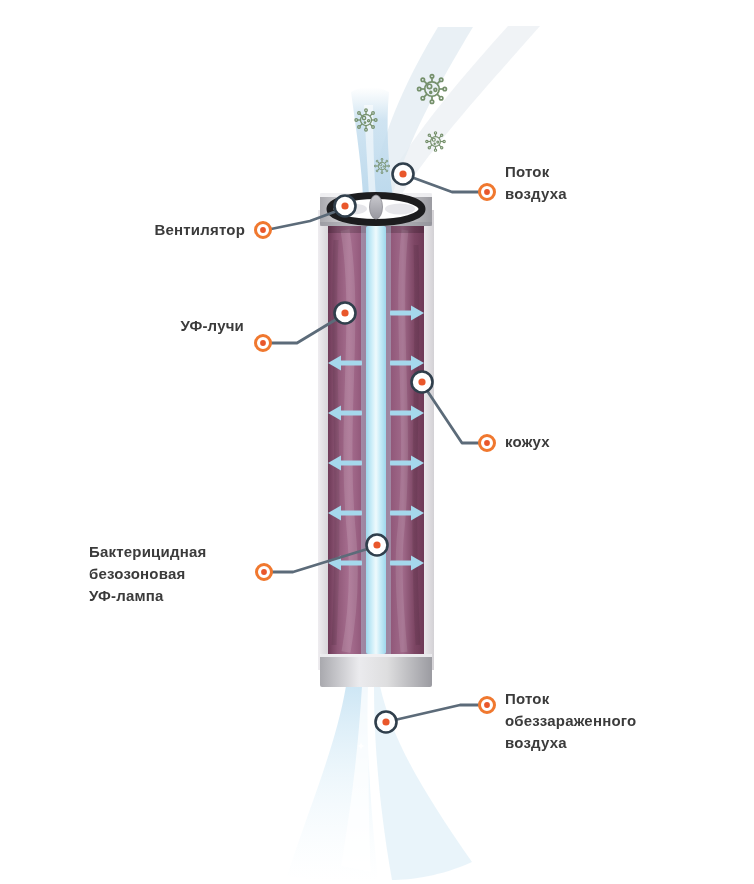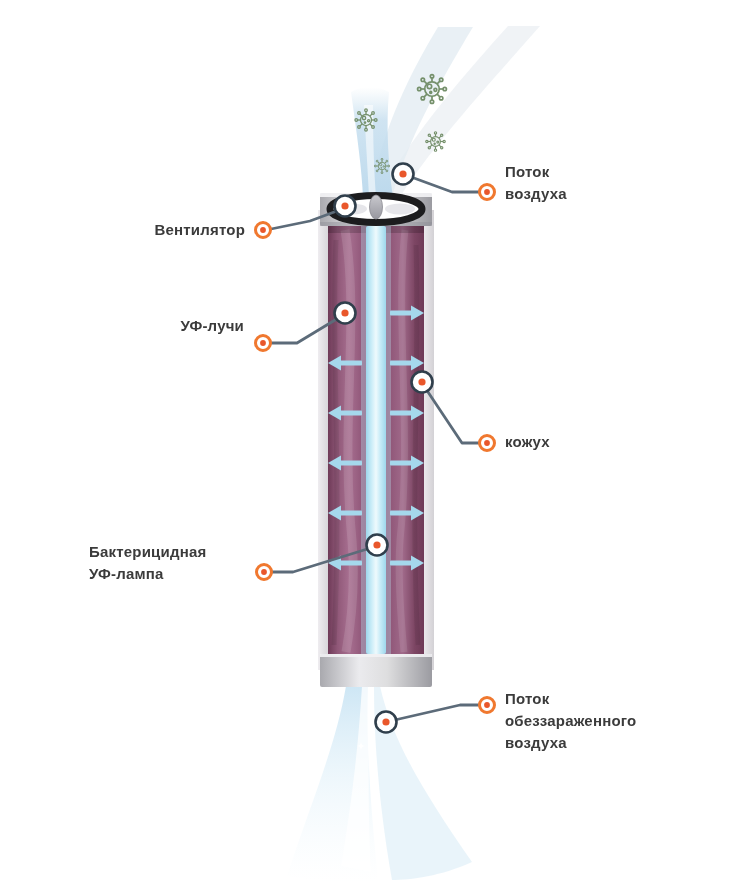--- a/index.html
+++ b/index.html
@@ -286,20 +286,21 @@
   <div class="label align-right" style="right:510px; top:315px;">
     <span class="ln">УФ-лучи</span>
   </div>
 
   <div class="label" style="left:505px; top:431px;">
     <span class="ln">кожух</span>
   </div>
 
   <div class="label" style="left:89px; top:541px;">
     <span class="ln">Бактерицидная</span>
+    <span class="ln">безозоновая</span>
     <span class="ln">УФ-лампа</span>
   </div>
 
   <div class="label" style="left:505px; top:688px;">
     <span class="ln">Поток</span>
     <span class="ln">обеззараженного</span>
     <span class="ln">воздуха</span>
   </div>
 
 </div>

